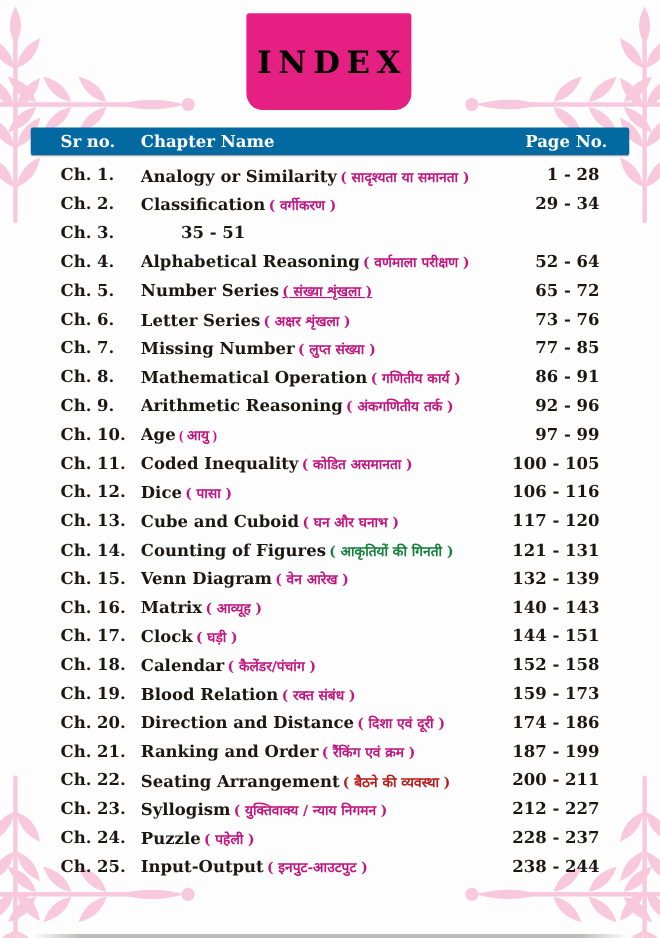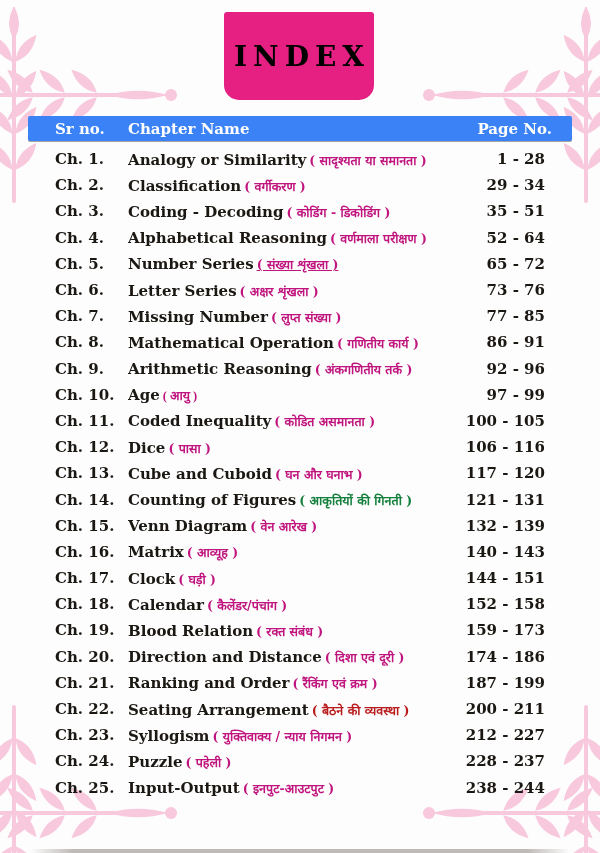--- a/index.html
+++ b/index.html
@@ -93,42 +93,41 @@
     <use href="#fern"></use>
   </svg>
 <svg class="ornament orn-br" viewBox="0 0 200 210">
     <use href="#fern"></use>
   </svg>
 
 <div class="index-box" style="background: rgb(229, 32, 130);">
   <span>INDEX</span>
 </div>
 
-<div class="header-bar" style="background: #3b82f6;">
+<div class="header-bar" style="background: #0369a1;">
   <span class="h-sr">Sr no.</span>
   <span class="h-name">Chapter Name</span>
   <span class="h-page">Page No.</span>
 </div>
 
 <div class="rows">
   <div class="row">
     <span class="c-sr">Ch. 1.</span>
     <span class="c-name"><span class="en">Analogy or Similarity</span><span class="hi" style="color: rgb(192, 21, 126);">( सादृश्यता या समानता )</span></span>
     <span class="c-pages">1 - 28</span>
   </div>
 
   <div class="row">
     <span class="c-sr">Ch. 2.</span>
     <span class="c-name"><span class="en">Classification</span><span class="hi" style="color: rgb(192, 21, 126);">( वर्गीकरण )</span></span>
     <span class="c-pages">29 - 34</span>
   </div>
 
   <div class="row">
     <span class="c-sr">Ch. 3.</span>
-    <span class="c-name"><span class="en">Coding - Decoding</span><span class="hi" style="color: rgb(192, 21, 126);">( कोडिंग - डिकोडिंग )</span></span>
     <span class="c-pages">35 - 51</span>
   </div>
 
   <div class="row">
     <span class="c-sr">Ch. 4.</span>
     <span class="c-name"><span class="en">Alphabetical Reasoning</span><span class="hi" style="color: rgb(192, 21, 126);">( वर्णमाला परीक्षण )</span></span>
     <span class="c-pages">52 - 64</span>
   </div>
 
   <div class="row">

